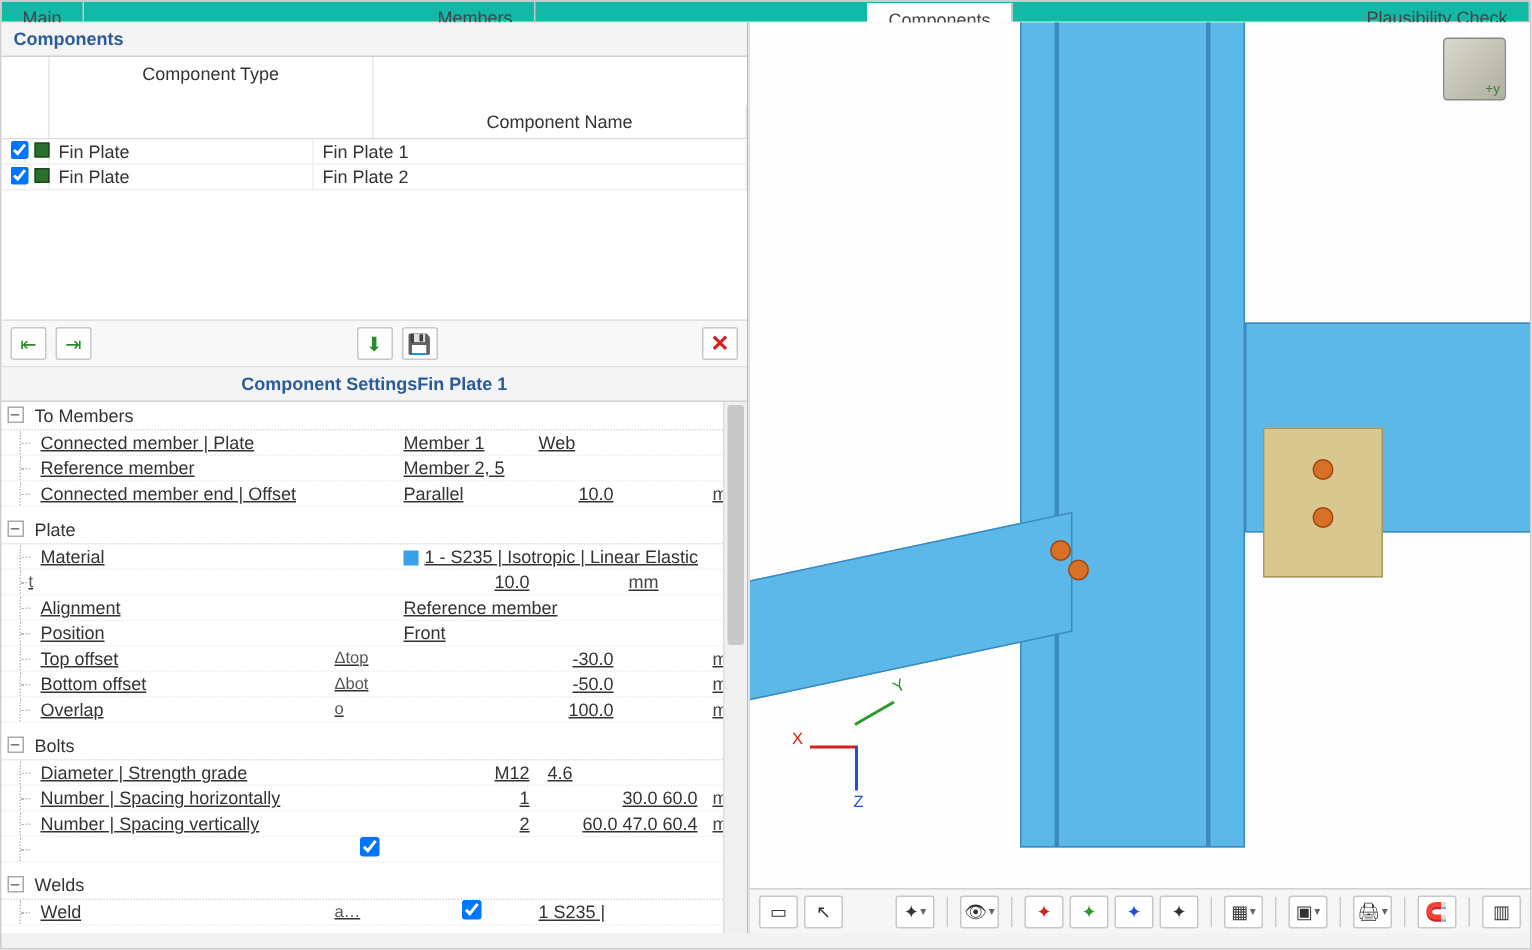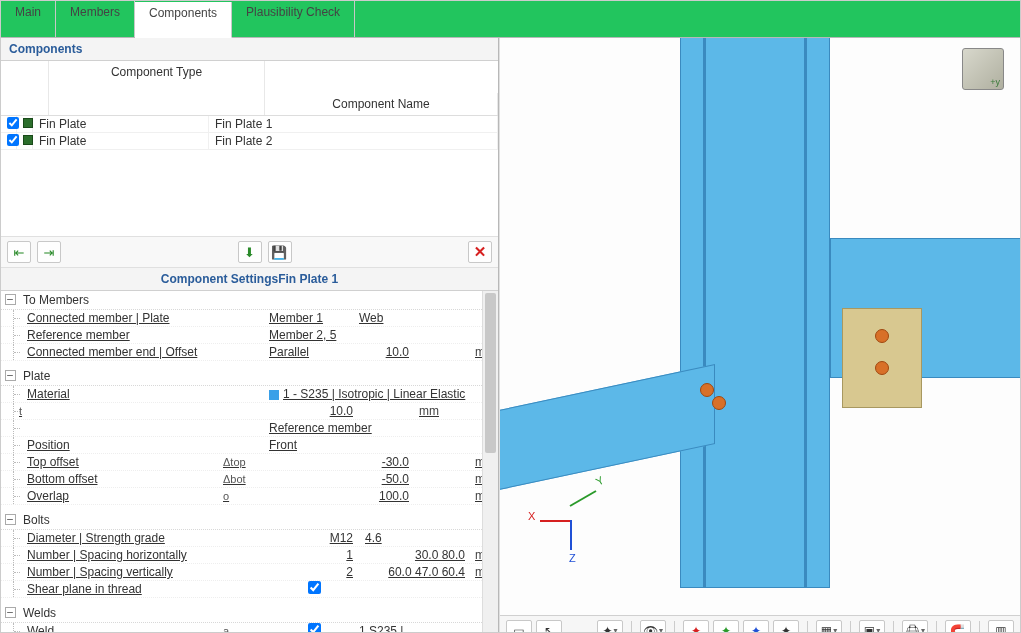--- a/index.html
+++ b/index.html
@@ -8,23 +8,24 @@
   font-size: 12px;
   background: #f2f2f2;
   color: #333;
   width: 1021px;
   height: 633px;
   overflow: hidden;
   border: 1px solid #ccc;
 }
 .tabs {
   display: flex;
-  background: #22c55e;
+  background: #14b8a6;
   border-bottom: 1px solid #b8b8b8;
-  height: 37px;
+  height: 14px;
+  justify-content: space-between;
 }
 .tab {
   padding: 4px 14px;
   border-right: 1px solid #c8c8c8;
   cursor: pointer;
   color: #444;
 }
 .tab.active {
   background: #fff;
   border-bottom: 1px solid #fff;
@@ -54,21 +55,20 @@
   color: #2a5c9a;
   font-weight: bold;
   padding: 4px 8px;
   border-bottom: 1px solid #d0d0d0;
 }
 .header-flex { display: flex; justify-content: center; align-items: center; }
 .table-header {
   display: flex;
   background: #fff;
   border-bottom: 1px solid #ddd;
-  padding-left: 16px;
 }
 .table-header > div {
   padding: 4px 8px;
   text-align: center;
   border-right: 1px solid #e8e8e8;
   font-weight: normal;
   color: #333;
 }
 .col-type { width: 248px; }
 .col-name { flex: 1; margin-top: 32px; }
@@ -305,20 +305,21 @@
       <div class="prop-row">
         <div class="tree"></div>
         <div class="prop-sym">t</div>
         <div></div>
         <div class="prop-val r">10.0</div>
         <div></div>
         <div class="prop-unit">mm</div>
       </div>
       <div class="prop-row">
         <div class="tree"></div>
+        <div class="prop-label">Alignment</div>
         <div></div>
         <div class="prop-val" style="grid-column:4 / span 3">Reference member</div>
         <div></div>
       </div>
       <div class="prop-row">
         <div class="tree"></div>
         <div class="prop-label">Position</div>
         <div></div>
         <div class="prop-val">Front</div>
         <div></div>
@@ -364,34 +365,33 @@
         <div class="prop-val r">M12</div>
         <div class="prop-val" style="text-align:left;padding-left:6px">4.6</div>
         <div></div>
           <div></div>
       </div>
       <div class="prop-row">
         <div class="tree"></div>
         <div class="prop-label">Number | Spacing horizontally</div>
         <div></div>
         <div class="prop-val r">1</div>
-        <div class="prop-val r" style="grid-column:5 / span 2">30.0 80.0</div>
+        <div class="prop-val r" style="grid-column:5 / span 2">30.0 60.0</div>
         <div class="prop-unit">mm</div>
       </div>
       <div class="prop-row">
         <div class="tree"></div>
         <div class="prop-label">Number | Spacing vertically</div>
         <div></div>
         <div class="prop-val r">2</div>
         <div class="prop-val r" style="grid-column:5 / span 2">60.0 47.0 60.4</div>
         <div class="prop-unit">mm</div>
       </div>
       <div class="prop-row">
         <div class="tree"></div>
-        <div class="prop-label">Shear plane in thread</div>
         <div></div>
         <div style="text-align:center"><input type="checkbox" checked="" style=""></div>
         <div></div>
           <div></div>
           <div></div>
       </div>
 
       <div class="section-row" style="margin-top:6px">
         <div class="exp">−</div>
         <div class="section-title">Welds</div>

